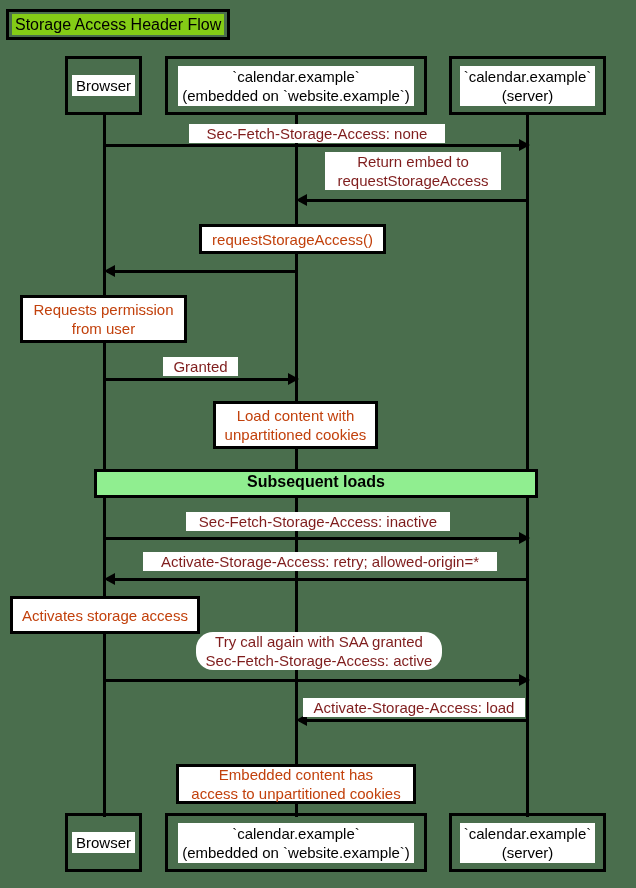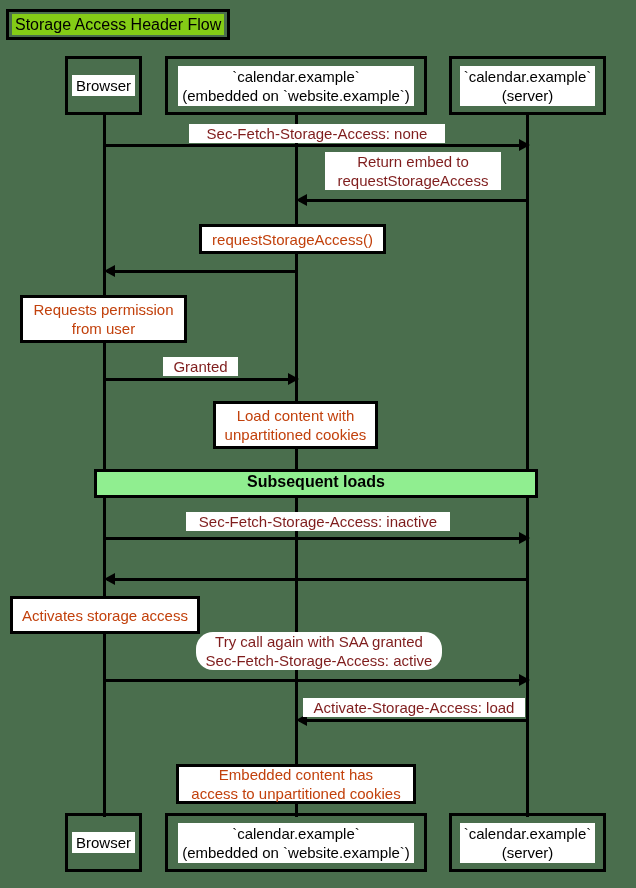--- a/index.html
+++ b/index.html
@@ -191,20 +191,21 @@
   <div class="divider" style="left:94px; top:469px; width:444px; height:29px; background:#90ee90;">
     <span class="divider-text">Subsequent loads</span>
   </div>
 
   <div class="msg" style="left:104px; top:537px; width:419px;"></div>
   <div class="arrowhead right" style="left:519px; top:532px;"></div>
   <div class="msg-label" style="left:186px; top:512px; width:258px;">Sec-Fetch-Storage-Access: inactive</div>
 
   <div class="msg" style="left:107px; top:578px; width:420px;"></div>
   <div class="arrowhead left" style="left:104px; top:573px;"></div>
+  <div class="msg-label" style="left:143px; top:552px; width:348px;">Activate-Storage-Access: retry; allowed-origin=*</div>
 
   <div class="note" style="left:10px; top:596px; width:190px; height:38px;">
     <span class="note-text">Activates storage access</span>
   </div>
 
   <div class="msg" style="left:104px; top:679px; width:419px;"></div>
   <div class="arrowhead right" style="left:519px; top:674px;"></div>
   <div class="msg-label" style="left:196px; top:632px; width:240px;border-radius:17px;">Try call again with SAA granted
 Sec-Fetch-Storage-Access: active</div>
 

